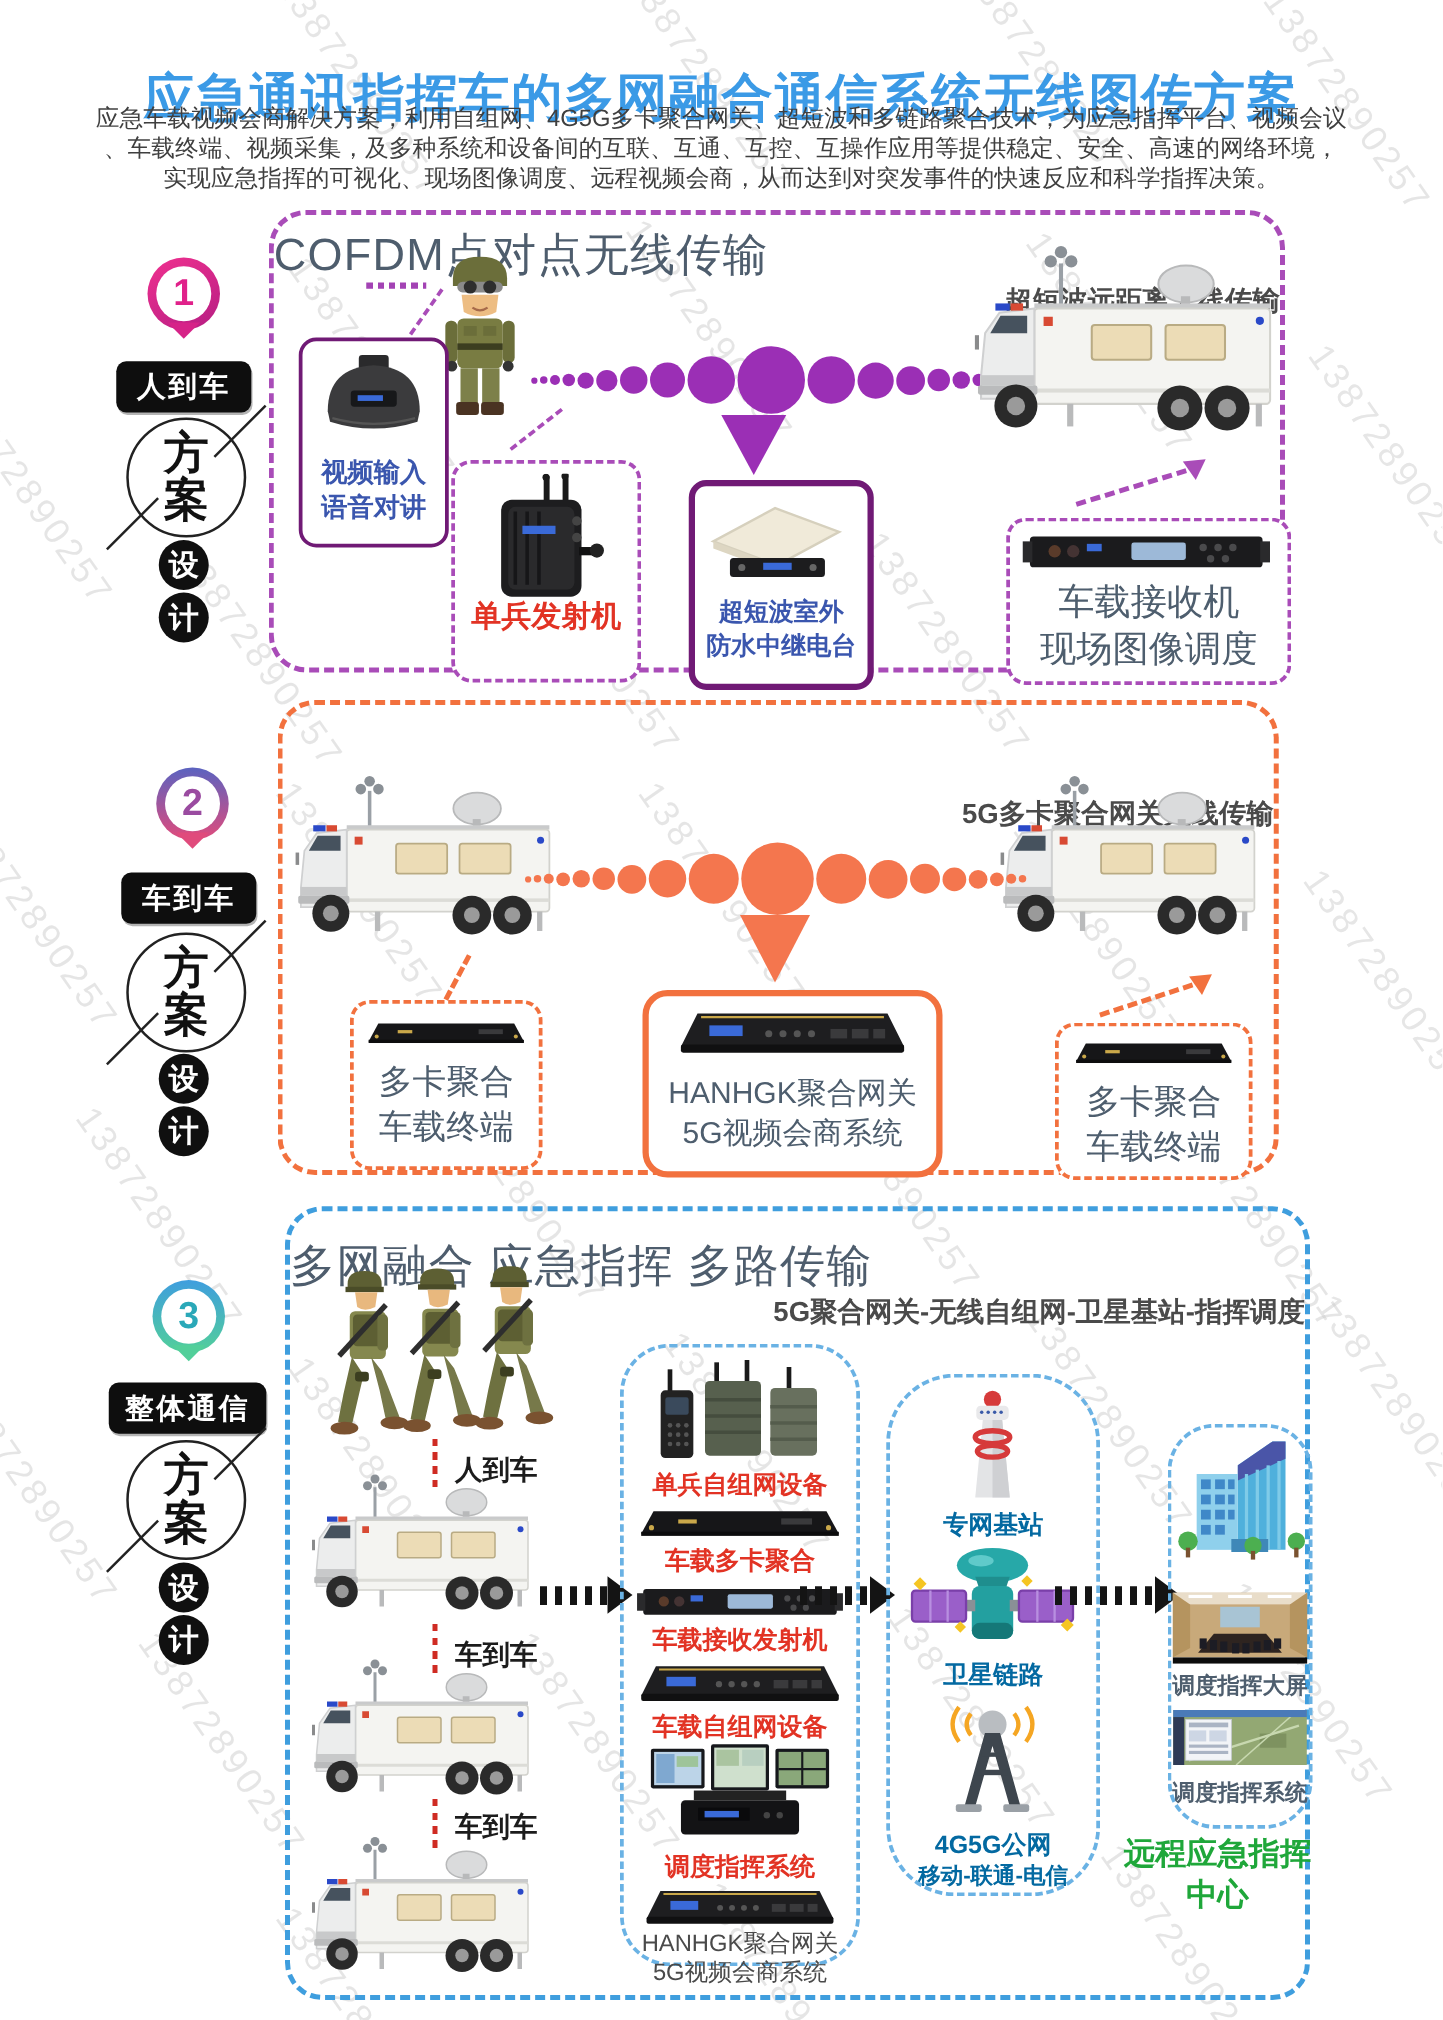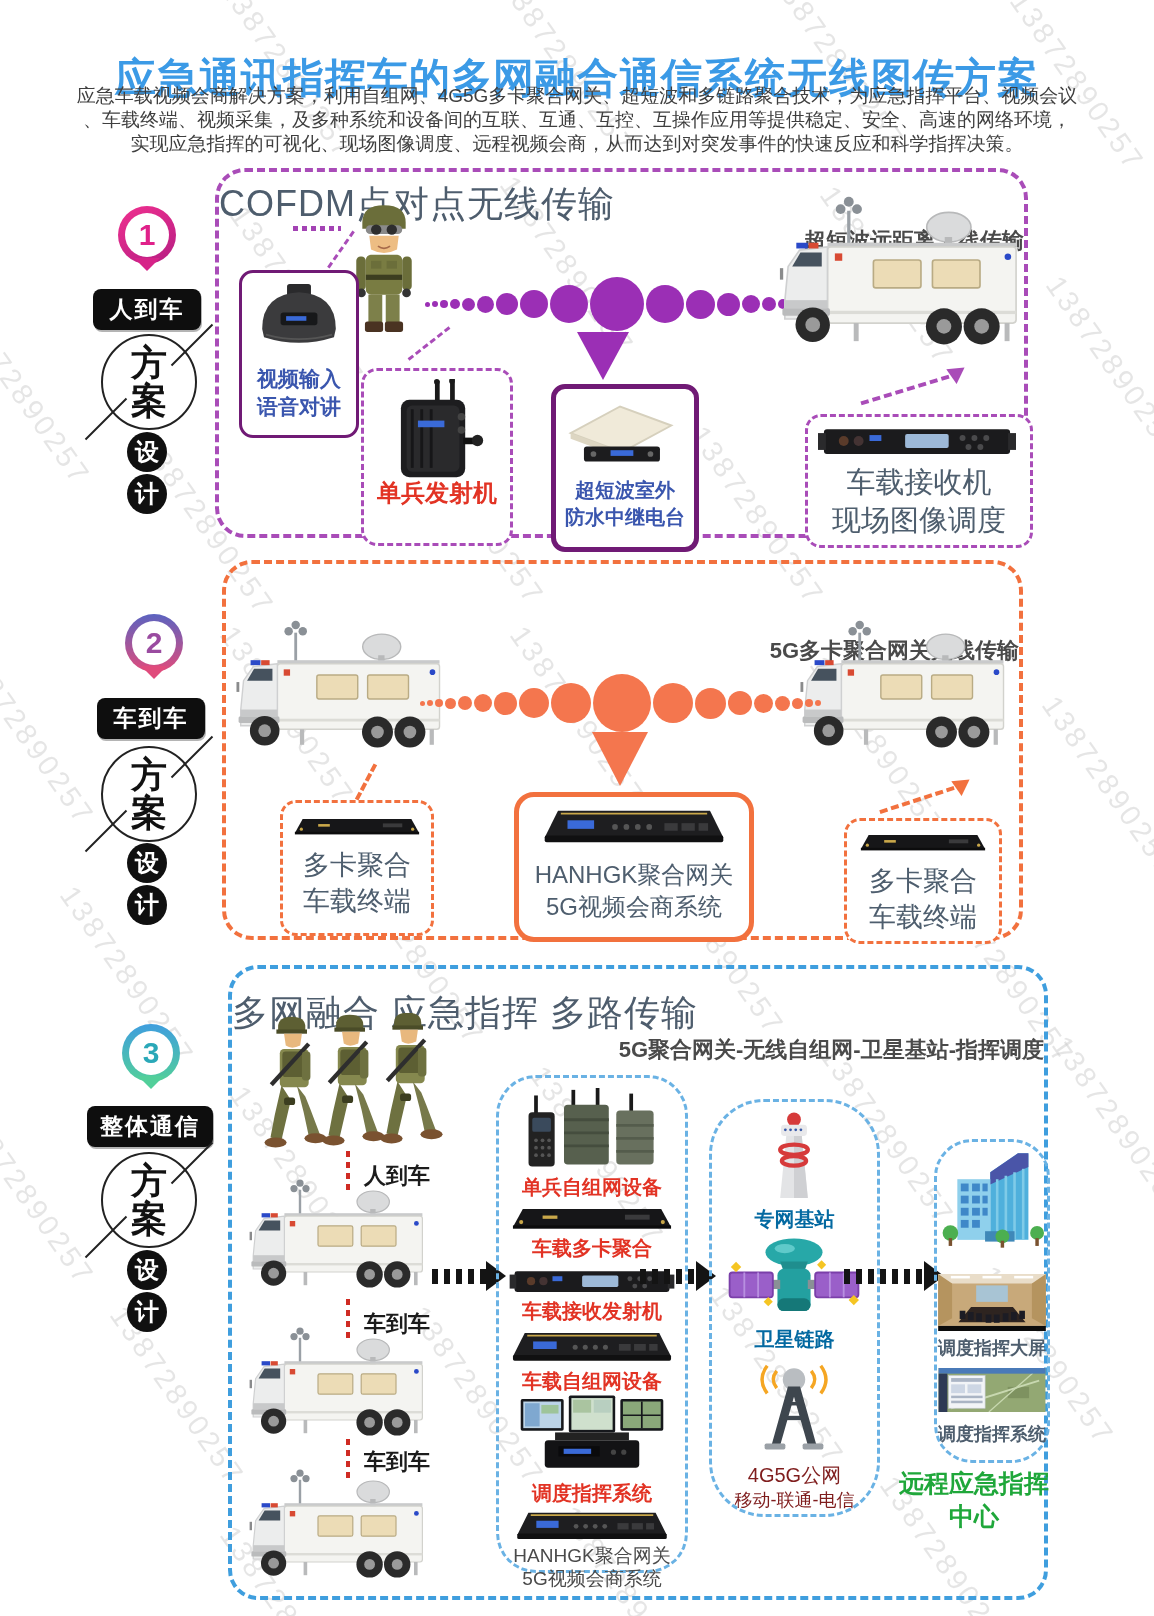--- a/index.html
+++ b/index.html
@@ -23,21 +23,21 @@
   .pbox{position:absolute;border-radius:16px;text-align:center;background:#fff}
   .solid-p{border:5px solid #701a75}
   .dash-p{border:3px dashed #a94cb8}
   .solid-o{border:5px solid #f2713e;border-radius:20px}
   .dash-o{border:3px dashed #f2713e}
   .bl{display:block}
   .lbl-red{color:#e23324;font-weight:700}
   .lbl-blue{color:#3a56ae;font-weight:600}
   .lbl-slate{color:#4e5e6e;font-weight:600}
   .lbl-orange{color:#0369a1;font-weight:700}
-  .lbl-orange2{color:#7f1d1d;font-weight:400}
+  .lbl-orange2{color:#0369a1;font-weight:700}
   .lbl-green{color:#1fa73a;font-weight:700}
   .dev-label{position:absolute;left:0;right:0;text-align:center}
   .dots{position:absolute;display:flex;align-items:center;justify-content:center;gap:2px}
   .dots span{border-radius:50%;background:currentColor;flex:0 0 auto}
   .dots-purple{color:#9b2fb5}
   .dots-orange{color:#f4764e}
   .tri{position:absolute;width:0;height:0}
   .dashline{position:absolute;border-top:4px dashed #a94cb8}
   .dashline-o{position:absolute;border-top:4px dashed #f2713e}
   .dotline{position:absolute;background:repeating-linear-gradient(90deg,#a343b4 0 5px,transparent 5px 9px);height:5px}

